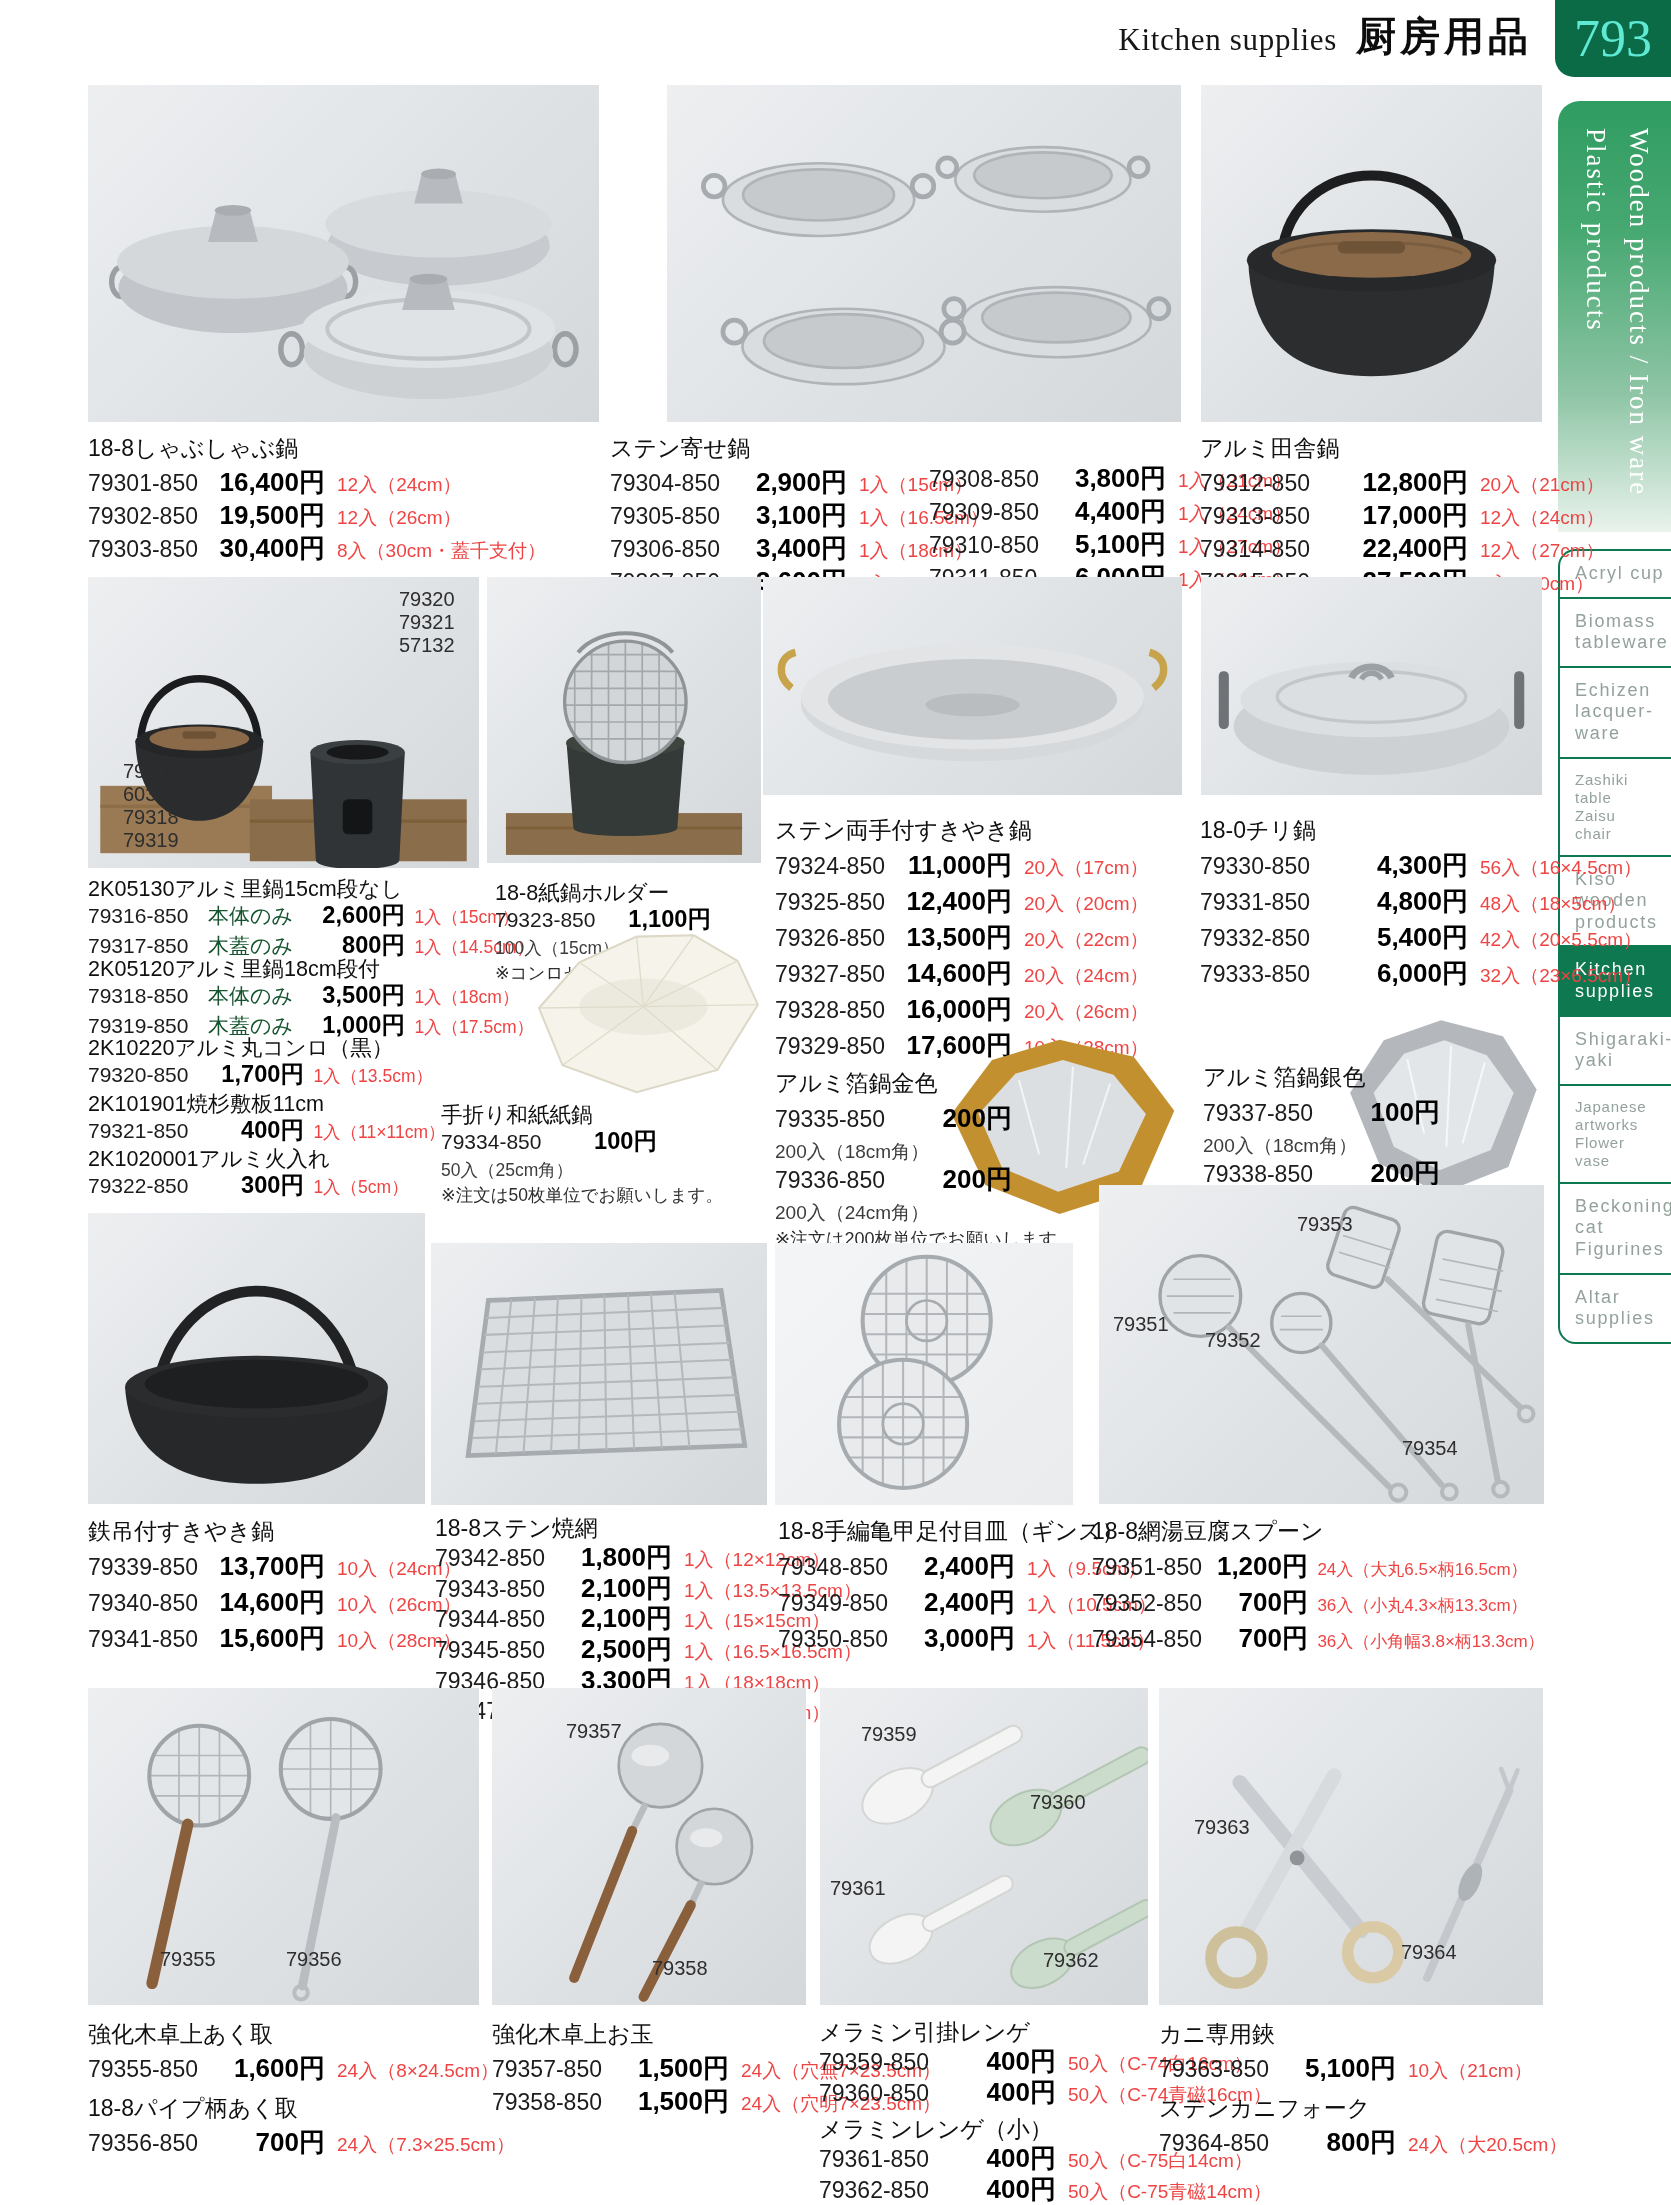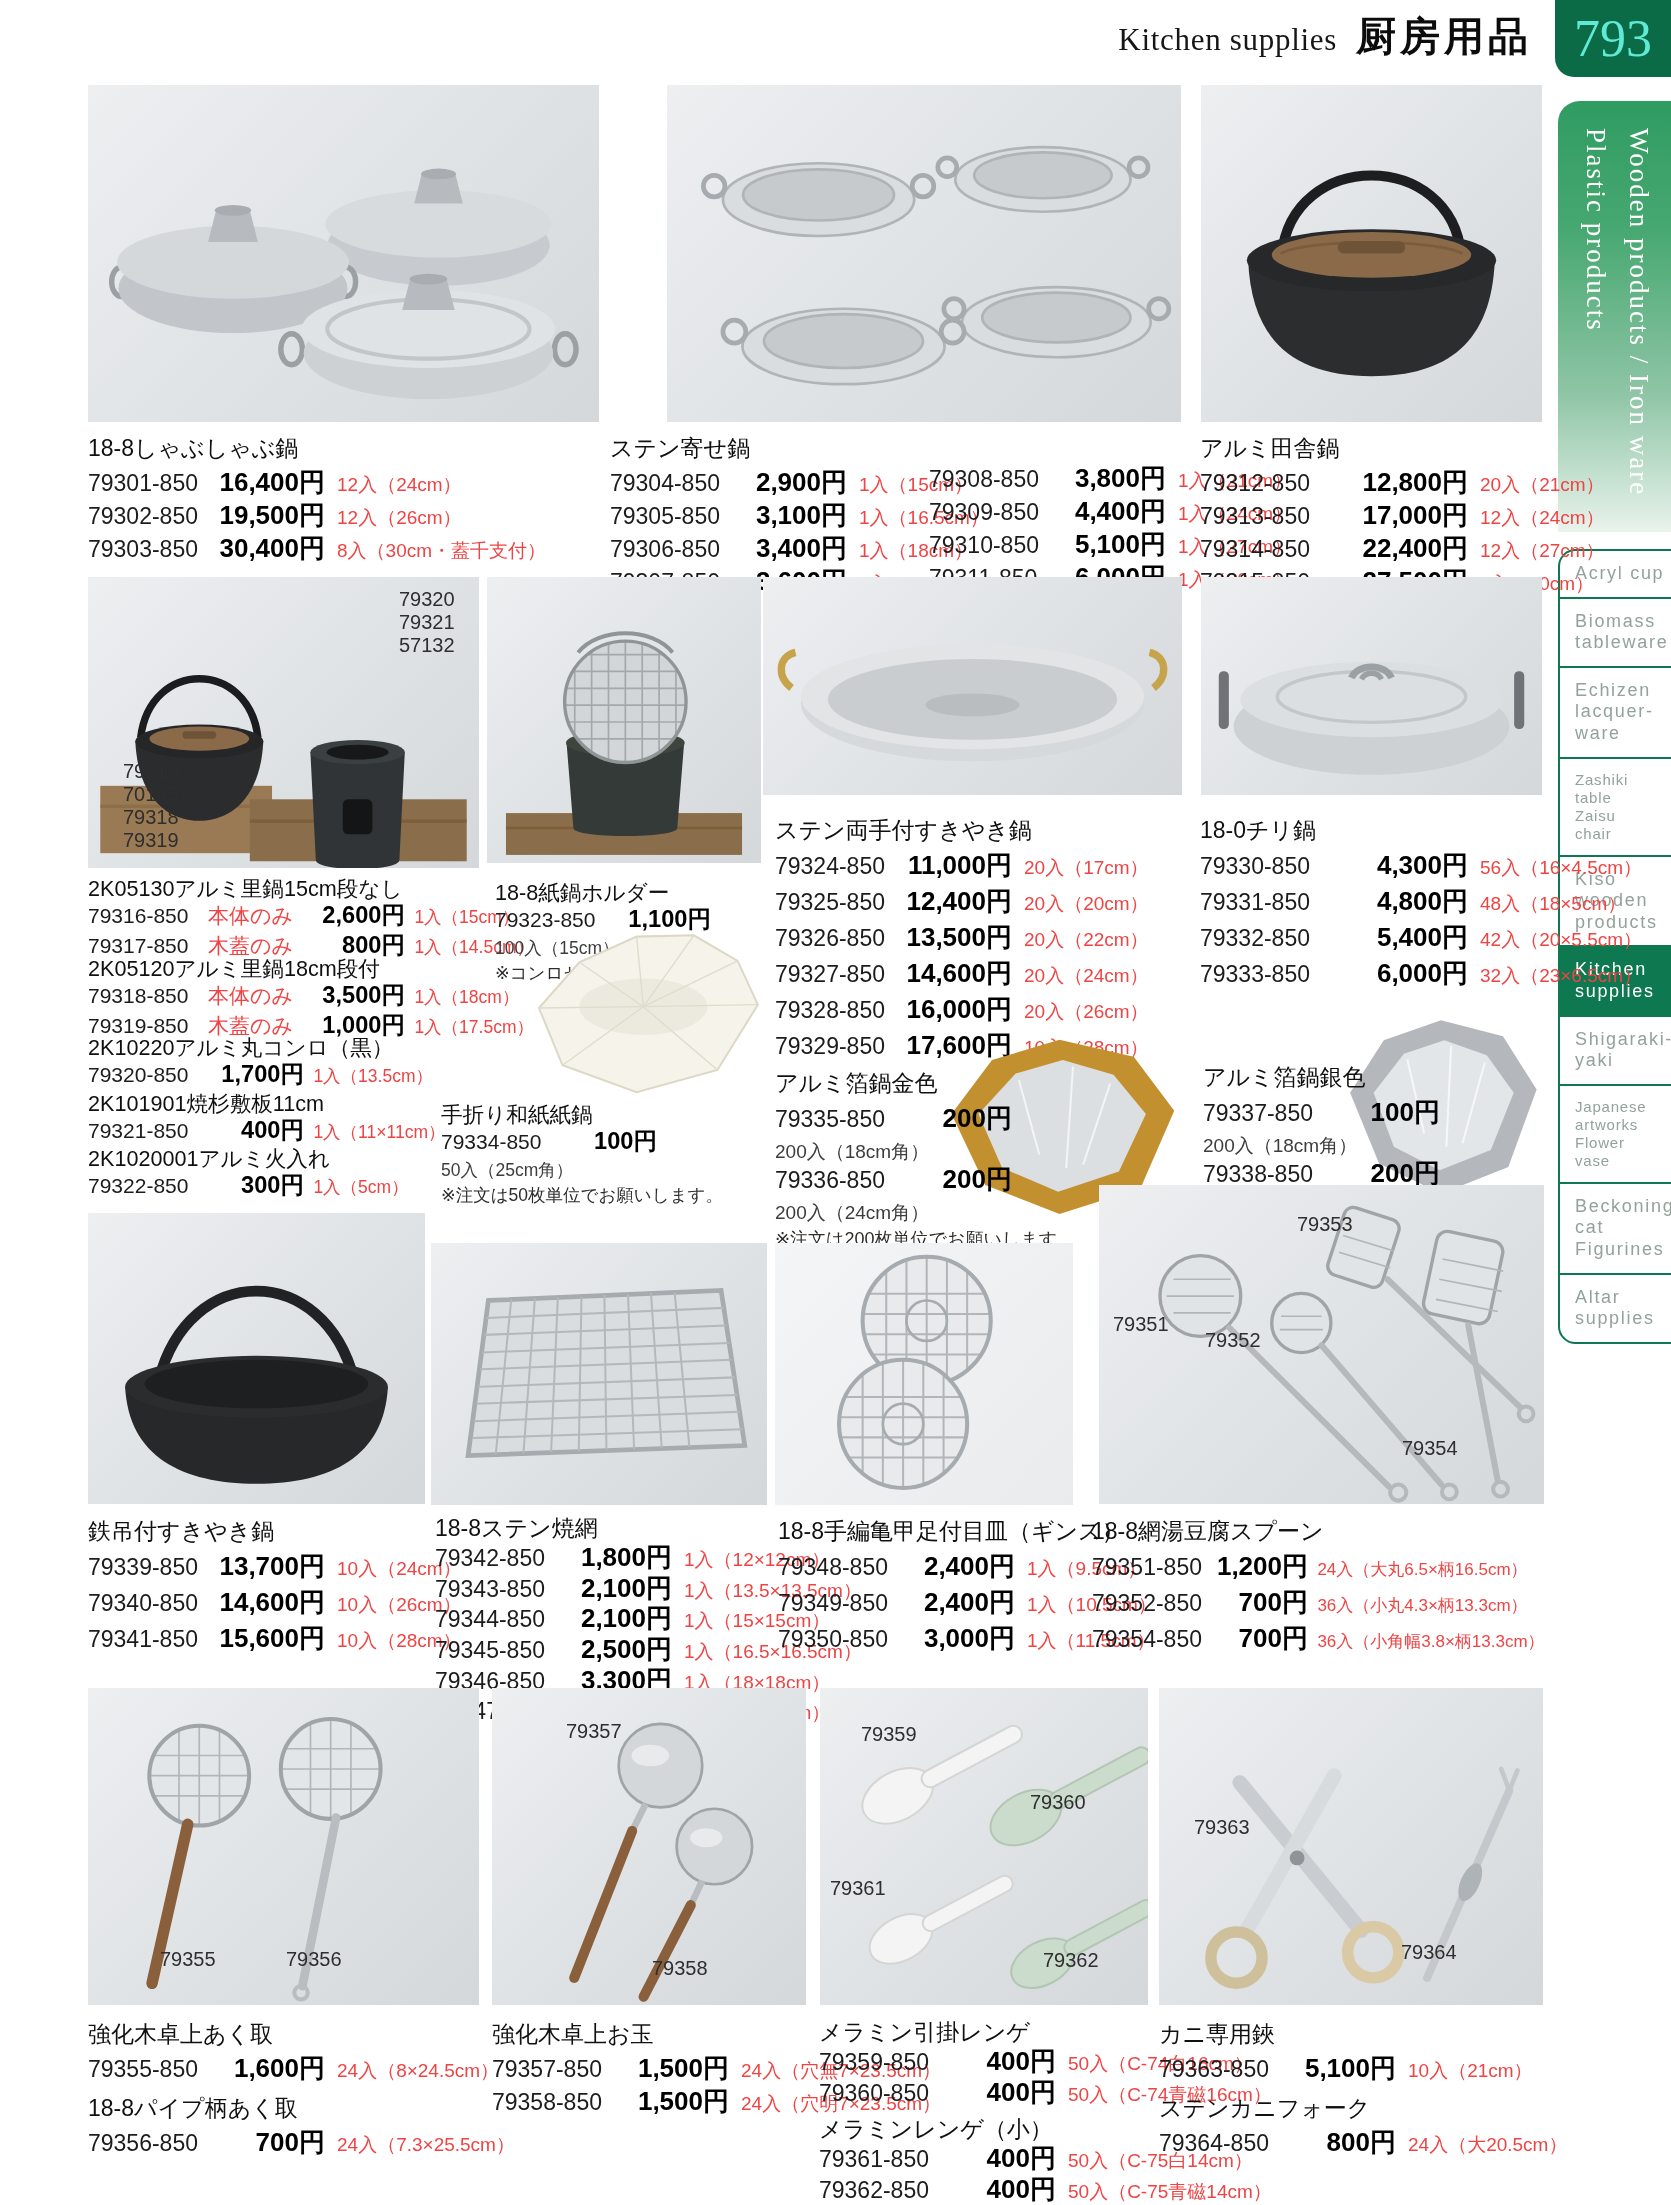--- a/index.html
+++ b/index.html
@@ -36,21 +36,21 @@
   .photo.light{background:linear-gradient(135deg,#f4f5f6 0%,#e9ebed 100%);}
   .photo.clear{background:transparent;}
   .photo svg{display:block;width:100%;height:100%;}
   .callout{position:absolute;font-size:20px;color:#2e2e2e;white-space:nowrap;}
 
   
   .sec{position:absolute;white-space:nowrap;}
   .s-title{font-size:23px;color:#101010;line-height:1.2;margin-bottom:5.4px;}
   .s-row{line-height:31px;}
   .code{font-size:23px;color:#1c1c1c;display:inline-block;min-width:129px;}
-  .lbl{font-size:22px;color:#ef4444;display:inline-block;min-width:109px;}
+  .lbl{font-size:22px;color:#14532d;display:inline-block;min-width:109px;}
   .price{font-size:26px;font-weight:bold;color:#000000;display:inline-block;min-width:108px;text-align:right;}
   .qty{font-size:19px;color:#ef4444;margin-left:12px;}
   .s-sub{font-size:19px;color:#3d3d3d;line-height:25px;}
   .s-note{font-size:18px;color:#2d2d2d;line-height:25px;margin-top:2px;}
 
   .r1 .s-row{line-height:28px;}
   .wide .code{min-width:160px;}
   .compact .s-title{font-size:21.6px;margin-bottom:1.3px;}
   .compact .s-row{line-height:25.6px;}
   .compact .code{font-size:21px;min-width:120px;}
@@ -620,21 +620,21 @@
   </div>
 <div class="sec mid" style="left:1159px;top:2095px;">
     <div class="s-title">ステンカニフォーク</div>
     <div class="s-row"><span class="code">79364-850</span><span class="price">800円</span><span class="qty">24入（大20.5cm）</span></div>
   </div>
 
 <span class="callout" style="left:399px;top:588px;">79320</span>
 <span class="callout" style="left:399px;top:611px;">79321</span>
 <span class="callout" style="left:399px;top:634px;">57132</span>
 <span class="callout" style="left:123px;top:760px;">79316</span>
-<span class="callout" style="left:123px;top:783px;">70165</span>
+<span class="callout" style="left:123px;top:783px;">60378</span>
 <span class="callout" style="left:123px;top:806px;">79318</span>
 <span class="callout" style="left:123px;top:829px;">79319</span>
 <span class="callout" style="left:1297px;top:1213px;">79353</span>
 <span class="callout" style="left:1113px;top:1313px;">79351</span>
 <span class="callout" style="left:1205px;top:1329px;">79352</span>
 <span class="callout" style="left:1402px;top:1437px;">79354</span>
 <span class="callout" style="left:160px;top:1948px;">79355</span>
 <span class="callout" style="left:286px;top:1948px;">79356</span>
 <span class="callout" style="left:566px;top:1720px;">79357</span>
 <span class="callout" style="left:652px;top:1946px;margin-top:11px;">79358</span>

